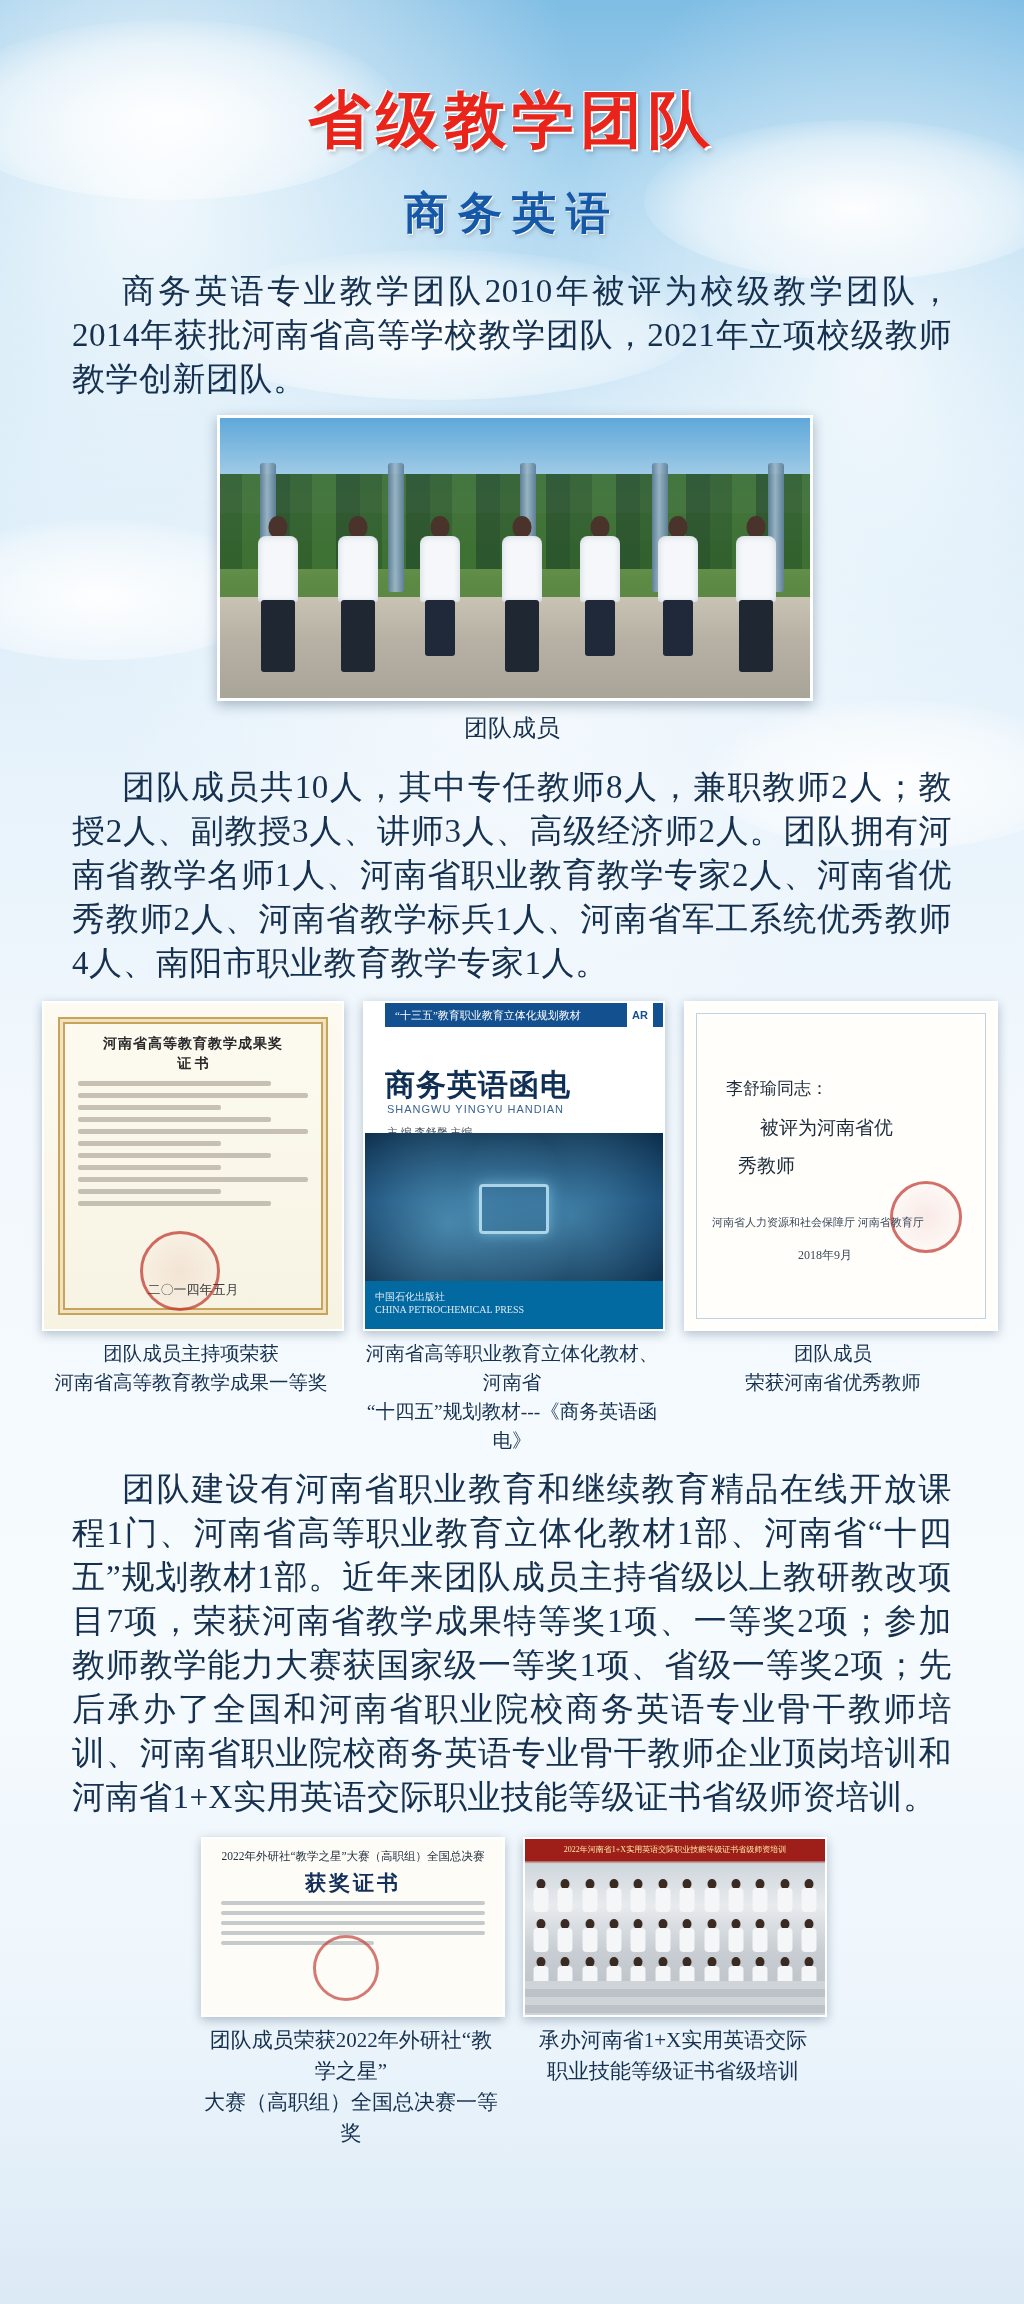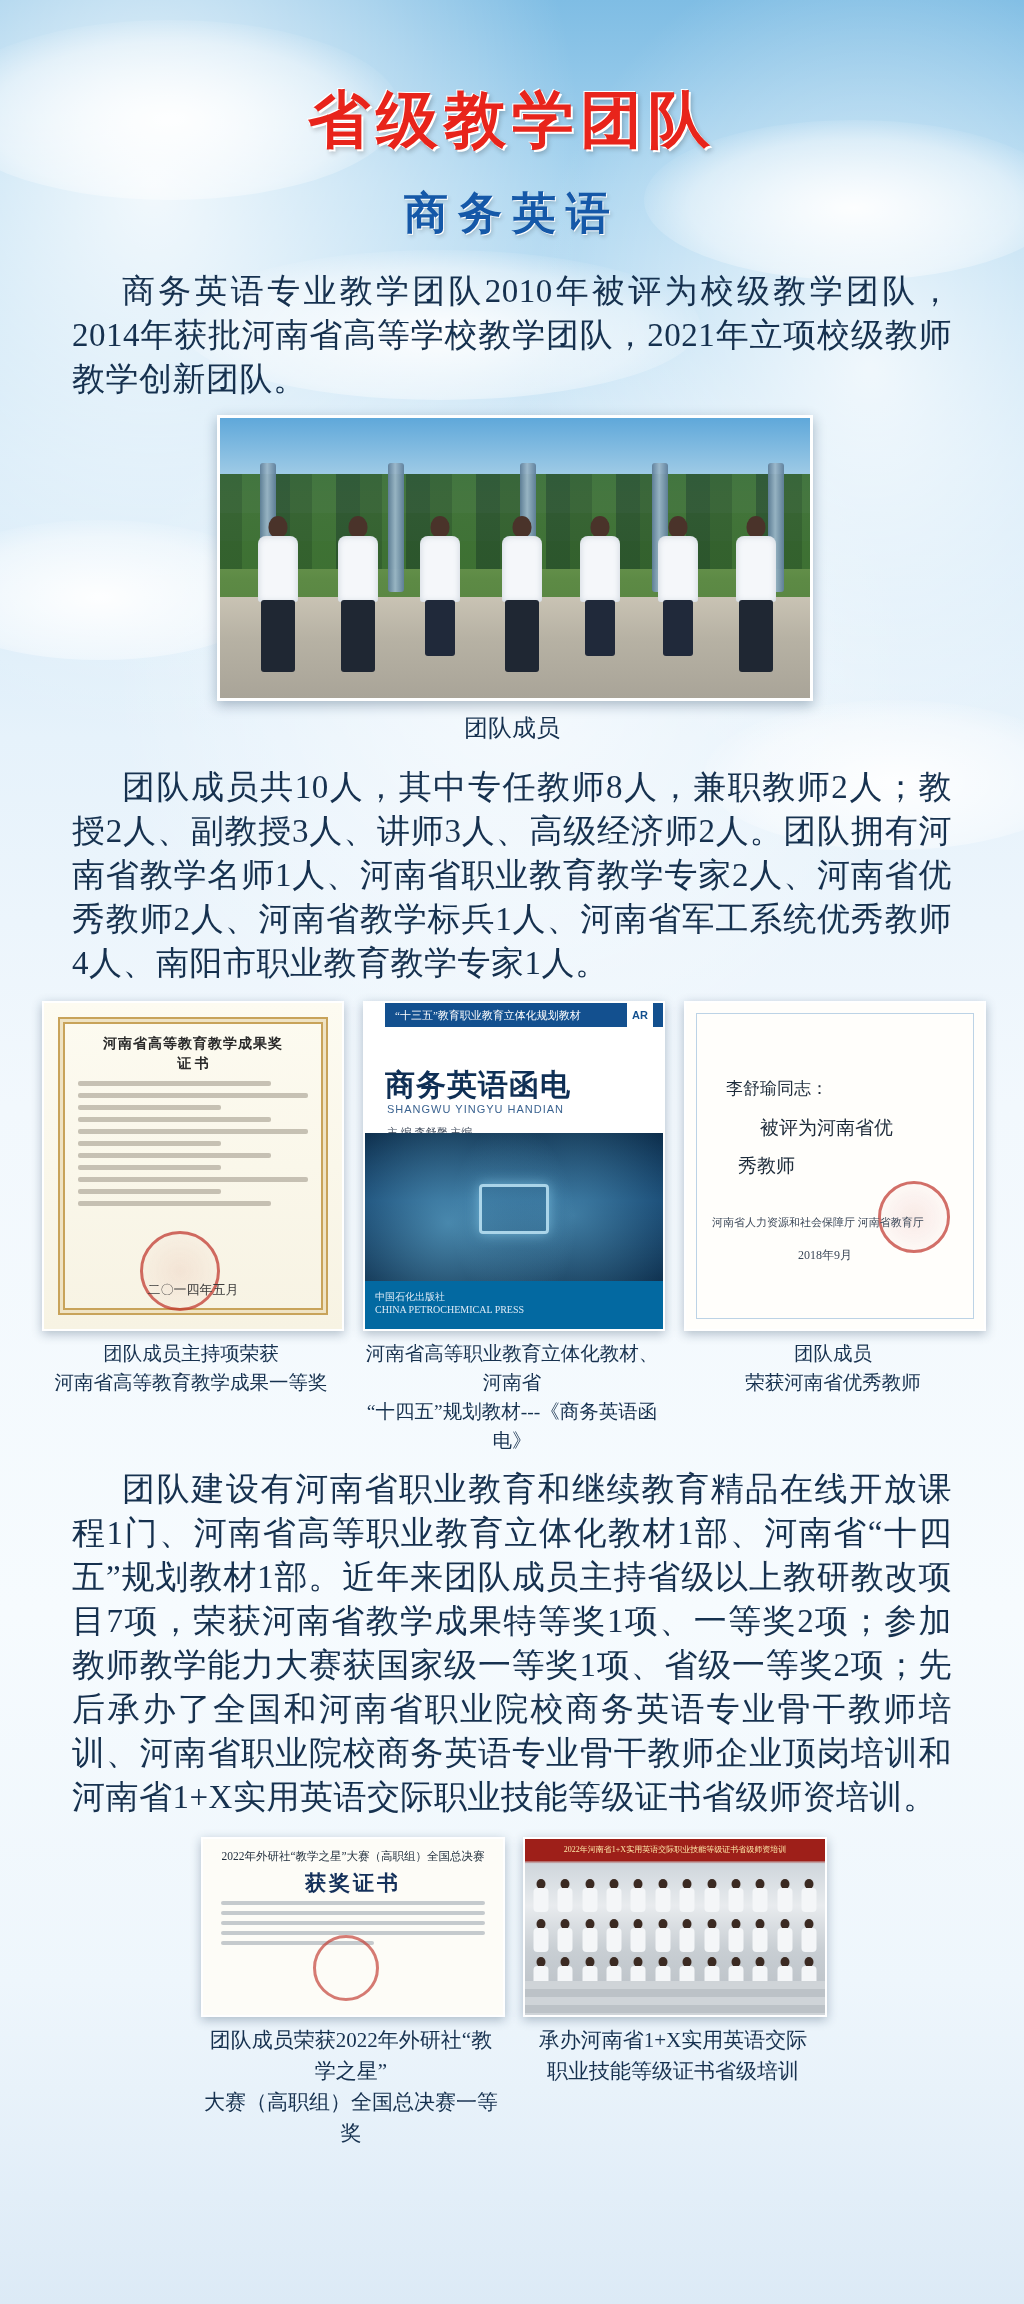--- a/index.html
+++ b/index.html
@@ -226,21 +226,21 @@
   .bk-foot {
     position: absolute; left: 0; right: 0; bottom: 0; height: 48px;
     background: #0369a1;
   }
   .bk-foot .fl {
     position:absolute; left:10px; top:9px; color:#dce9f5; font-size:10px; line-height:13px;
     font-family:"Liberation Serif",serif;
   }
 
   
-  .cert3 { background: #fffefb; }
+  .cert3 { background: #fffefb; padding-left: 12px; }
   .cert3 .frame { position:absolute; inset:10px; border:1px solid #bcd3e6; }
   .c3-l1 { position:absolute; left:40px; top:74px; font-family:"Liberation Serif",serif; font-size:17px; color:#1d2b3a;}
   .c3-l2 { position:absolute; left:74px; top:112px; font-family:"Liberation Serif",serif; font-size:19px; color:#1d2b3a;}
   .c3-l3 { position:absolute; left:52px; top:150px; font-family:"Liberation Serif",serif; font-size:19px; color:#1d2b3a;}
   .c3-stamp {
     position:absolute; right:34px; top:178px; width:66px; height:66px; border:3px solid #c0342b;
     border-radius:50%; opacity:.7;
     background: radial-gradient(circle, rgba(192,52,43,.14), rgba(192,52,43,0));
   }
   .c3-org { position:absolute; left:26px; top:212px; font-family:"Liberation Serif",serif; font-size:11px; color:#3b4758;}

